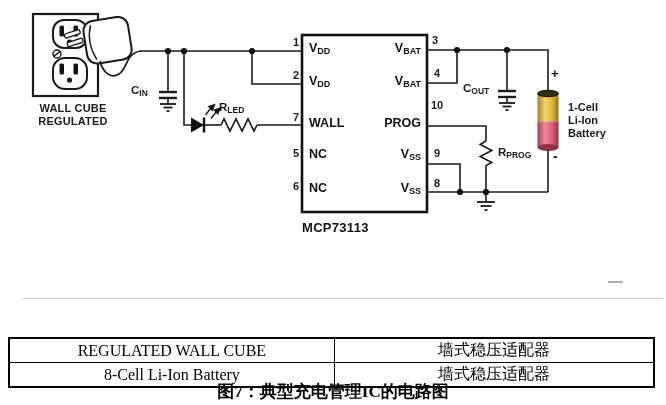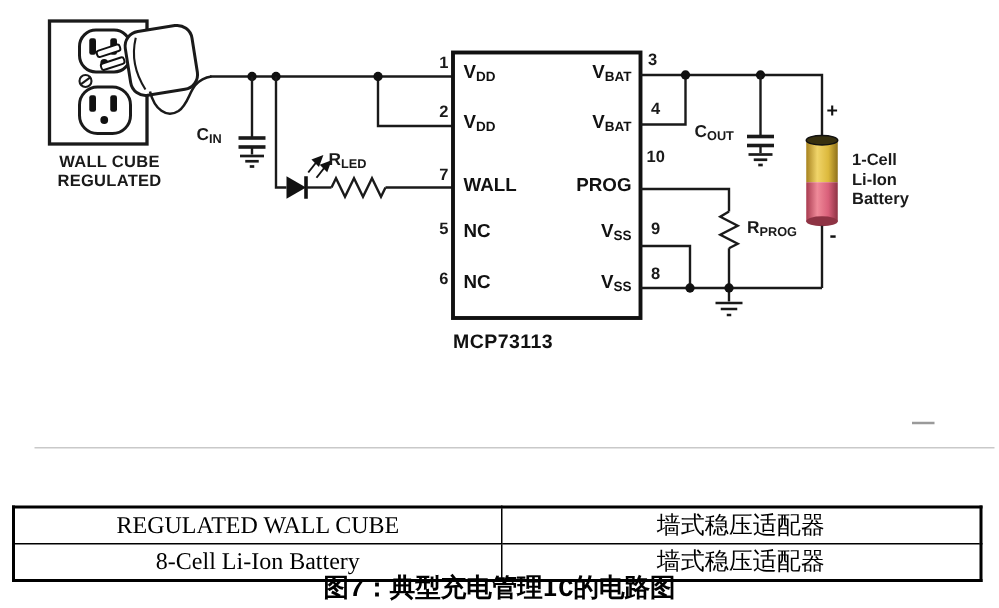--- a/index.html
+++ b/index.html
@@ -22,21 +22,21 @@
   .ic-name{position:absolute;left:302px;top:220px;width:125px;text-align:left;
            font-weight:bold;font-size:13px;letter-spacing:.3px;color:#111;}
   
   .faint-line{position:absolute;left:23px;top:298px;width:640px;height:1px;background:#c9c9c9;}
   .tbl-wrap{position:absolute;left:8px;top:306px;width:647px;margin-top:31px;}
   table.trans{width:100%;border-collapse:collapse;table-layout:fixed;}
   table.trans td{border:1.6px solid #000;height:23px;text-align:center;vertical-align:middle;
                  font-family:"Liberation Serif",serif;font-size:16px;color:#000;padding:0;}
   table.trans{border:2.4px solid #000;}
   .caption{position:absolute;left:0;top:380px;width:666px;text-align:center;
-           font-family:Liberation Mono, monospace;font-weight:bold;font-size:17px;color:#000;}
+           font-family:Liberation Serif, serif;font-weight:bold;font-size:17px;color:#000;}
 </style>
 </head>
 <body>
 
 <div class="stage">
 
   <svg class="abs" style="left:0;top:0" width="666" height="295" viewBox="0 0 666 295">
     <defs>
       <linearGradient id="gradY" x1="0" y1="0" x2="1" y2="0">
         <stop offset="0" stop-color="#a8831f"></stop>

